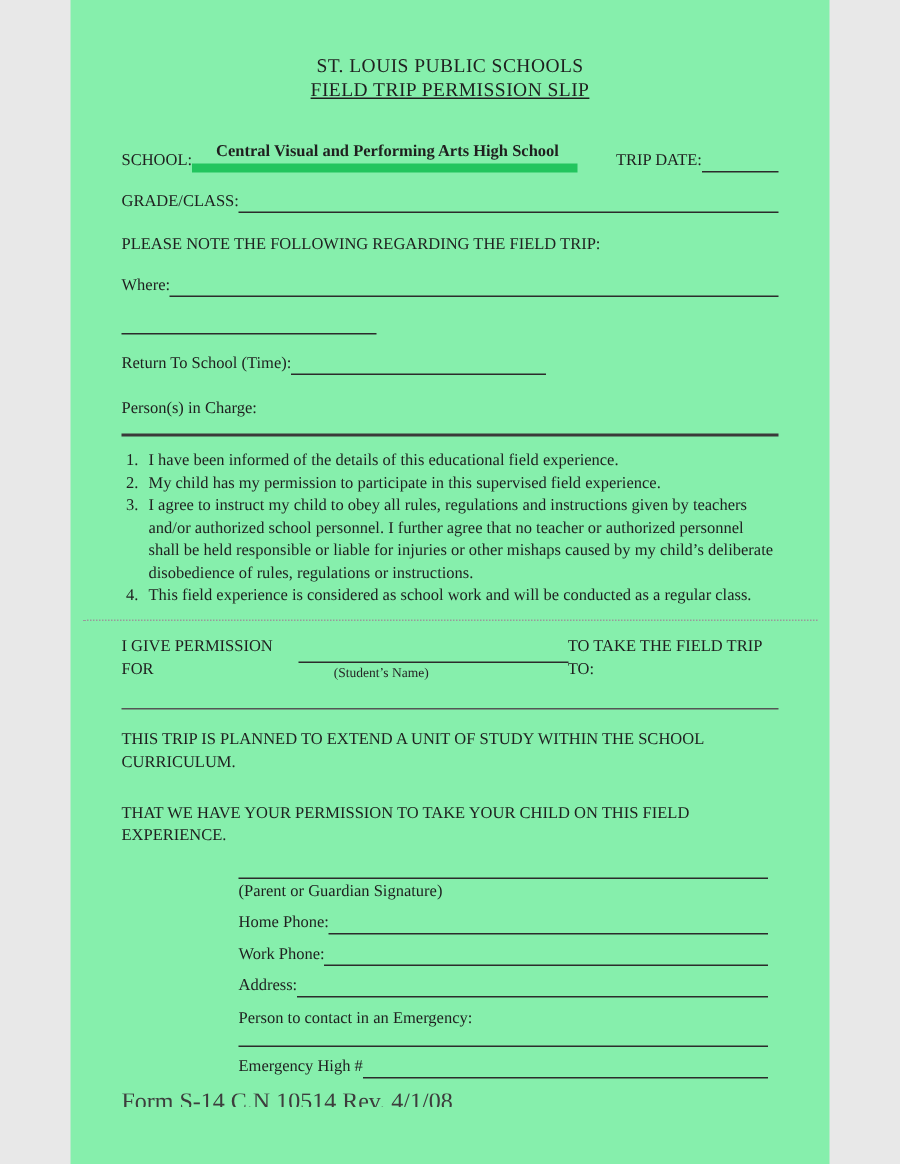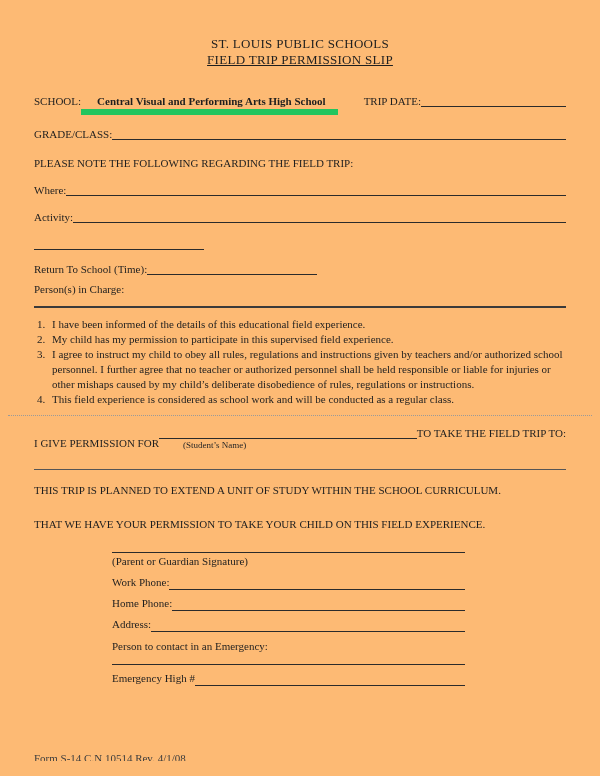--- a/index.html
+++ b/index.html
@@ -1,50 +1,50 @@
 <!DOCTYPE html>
 <html><head>
 <meta charset="utf-8">
 <style>
   * { box-sizing: border-box; }
   html, body { margin: 0; padding: 0; background: #e8e8e8; }
   .page {
     position: relative;
-    width: 600px;
+    width: 506px;
     height: 776px;
     margin: 0 auto;
-    background: #fdba74;
+    background: #86efac;
     font-family: "Liberation Serif", "DejaVu Serif", serif;
     font-size: 11px;
     color: #1f1f1f;
     padding: 36px 34px 0 34px;
     overflow: hidden;
   }
   
   .doc-header { text-align: center; font-size: 13px; line-height: 16px; letter-spacing: 0.3px; }
   .doc-header .subtitle { text-decoration: underline; }
 
   
-  .row { display: flex; margin-top: 12px; line-height: 15px; }
+  .row { display: flex; align-items: flex-end; margin-top: 12px; line-height: 15px; }
   .row .lbl { white-space: nowrap; }
   .fill { flex: 1; border-bottom: 1px solid #2b2b2b; height: 13px; }
   .fill.fixed { flex: 0 0 auto; }
 
   .school-row { margin-top: 26px; }
   .school-value {
     font-weight: bold;
     border-bottom: 6px solid #22c55e;
     padding: 0 12px 0 16px;
     white-space: nowrap;
   }
   .gap28 { flex: 0 0 26px; }
 
   .section-heading { margin-top: 14px; line-height: 15px; }
 
-  .persons-label { margin-top: 5px; line-height: 15px; }
+  .persons-label { margin-top: 15px; line-height: 15px; }
 
   .wide-rule { margin-top: 9px; border-bottom: 2px solid #3a3a3a; }
 
   
   .agreement { margin-top: 9px; line-height: 15px; }
   .li { display: flex; }
   .li .num { flex: 0 0 18px; text-align: left; padding-left: 3px; }
   .li .txt { flex: 1; }
 
   .dotted-rule { margin: 8px -26px 0 -26px; border-top: 1px dotted #9a9a9a; }
@@ -69,25 +69,24 @@
   .emergency-label { margin-top: 7px; line-height: 15px; }
   .blank-line { margin-top: 2px; border-bottom: 1px solid #2b2b2b; height: 9px; }
   .emergency-row { margin-top: 6px; }
 
   .doc-footer {
     position: absolute;
     left: 34px;
     top: 729px;
     height: 9px;
     overflow: hidden;
-    font-size: 11px;
+    font-size: 16px;
     line-height: 12px;
     color: #3d3d3d;
     white-space: nowrap;
-    margin-top: 23px;
   }
 </style>
 </head>
 <body>
 
 <div class="page">
 
   <div class="doc-header">
     <div>ST. LOUIS PUBLIC SCHOOLS</div>
     <div class="subtitle">FIELD TRIP PERMISSION SLIP</div>
@@ -106,24 +105,20 @@
     <span class="fill"></span>
   </div>
 
   <div class="section-heading">PLEASE NOTE THE FOLLOWING REGARDING THE FIELD TRIP:</div>
 
   <div class="row">
     <span class="lbl">Where:</span>
     <span class="fill"></span>
   </div>
 
-  <div class="row">
-    <span class="lbl">Activity:</span>
-    <span class="fill"></span>
-  </div>
 
   <div class="row">
     <span class="fill fixed" style="width:170px;"></span>
   </div>
 
   <div class="row">
     <span class="lbl">Return To School (Time):</span>
     <span class="fill fixed" style="width:170px;"></span>
   </div>
 
@@ -167,26 +162,26 @@
 
   <div class="consent">
     <div>THAT WE HAVE YOUR PERMISSION TO TAKE YOUR CHILD ON THIS FIELD EXPERIENCE.</div>
   </div>
 
   <div class="sig-block">
     <div class="sig-line"></div>
     <div class="sig-caption">(Parent or Guardian Signature)</div>
 
     <div class="sig-row">
-      <span class="lbl">Work Phone:</span>
+      <span class="lbl">Home Phone:</span>
       <span class="fill"></span>
     </div>
 
     <div class="sig-row">
-      <span class="lbl">Home Phone:</span>
+      <span class="lbl">Work Phone:</span>
       <span class="fill"></span>
     </div>
 
     <div class="sig-row">
       <span class="lbl">Address:</span>
       <span class="fill"></span>
     </div>
 
     <div class="emergency-label">Person to contact in an Emergency:</div>
     <div class="blank-line"></div>

